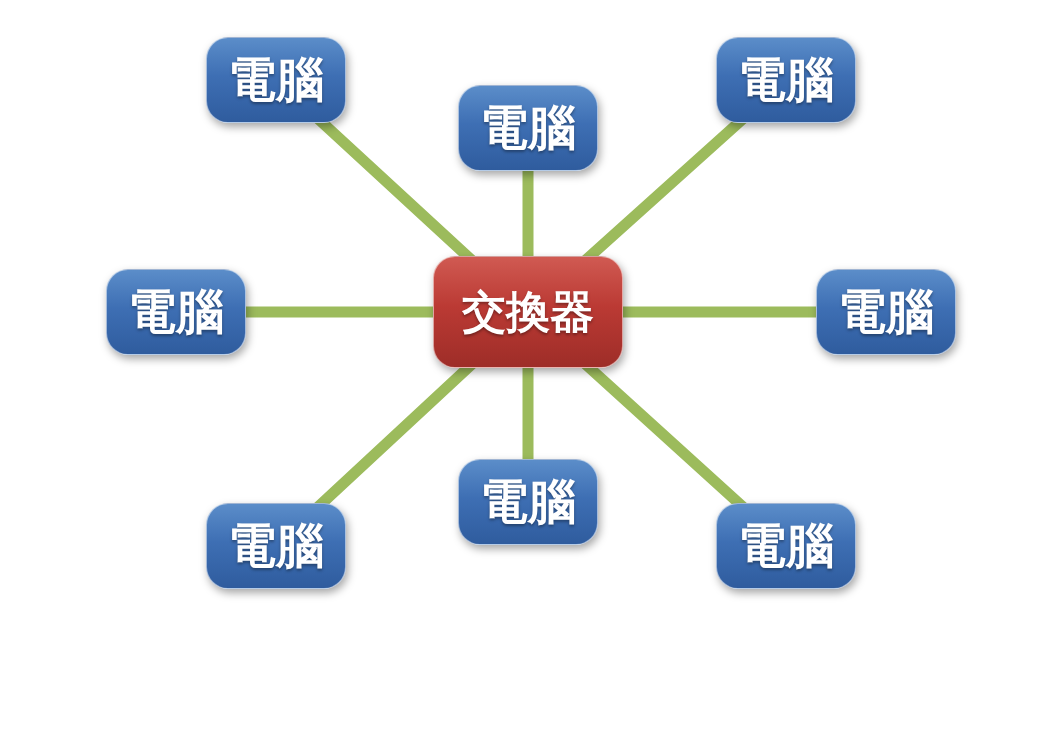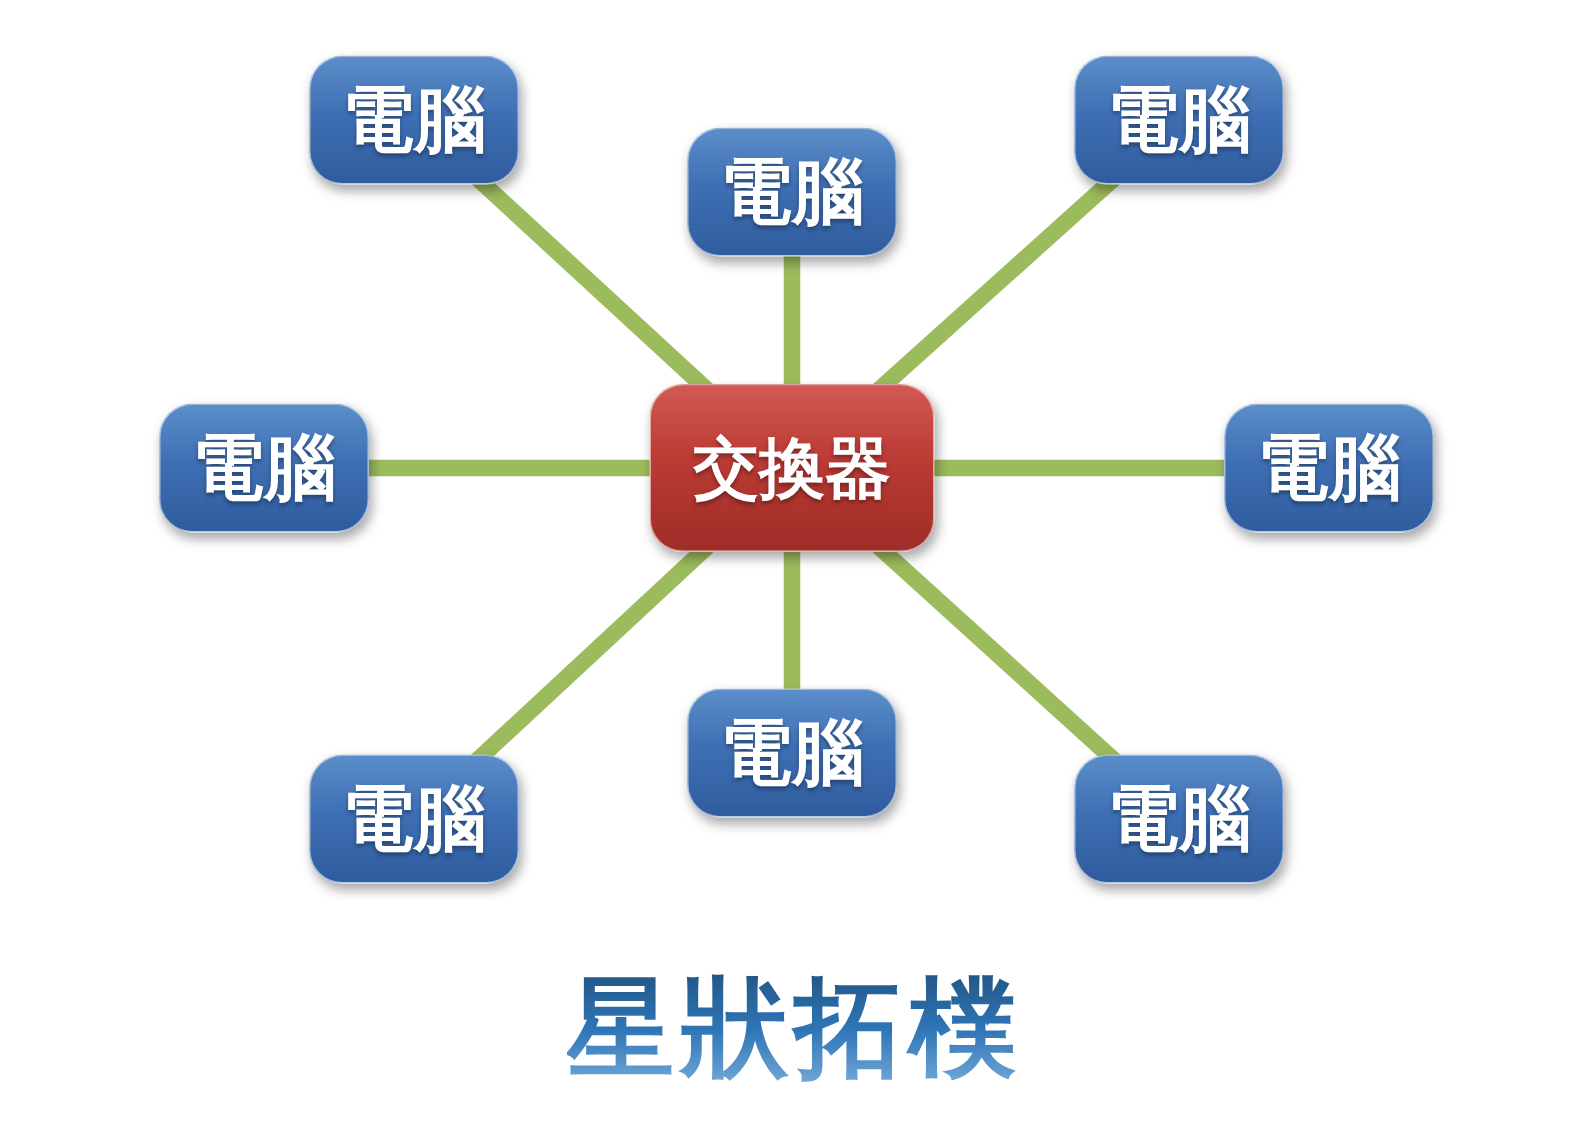--- a/index.html
+++ b/index.html
@@ -125,17 +125,14 @@
   </div>
 
   <div class="node computer pos-bottom-center">
     <span>電腦</span>
   </div>
 
   <div class="node computer pos-bottom-right">
     <span>電腦</span>
   </div>
 
-  <div class="title-wrap">
-    <span class="title">星狀拓樸</span>
-  </div>
 
 </div>
 
 </body></html>

